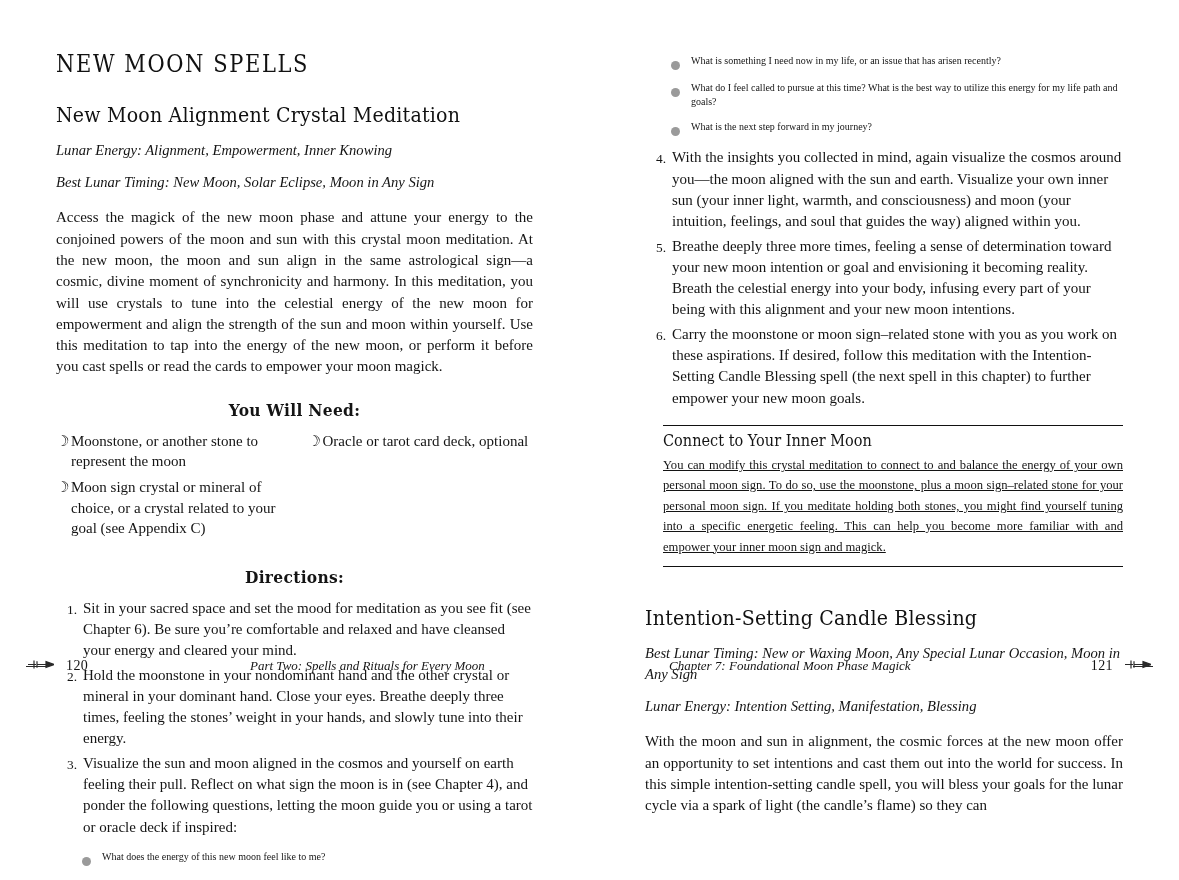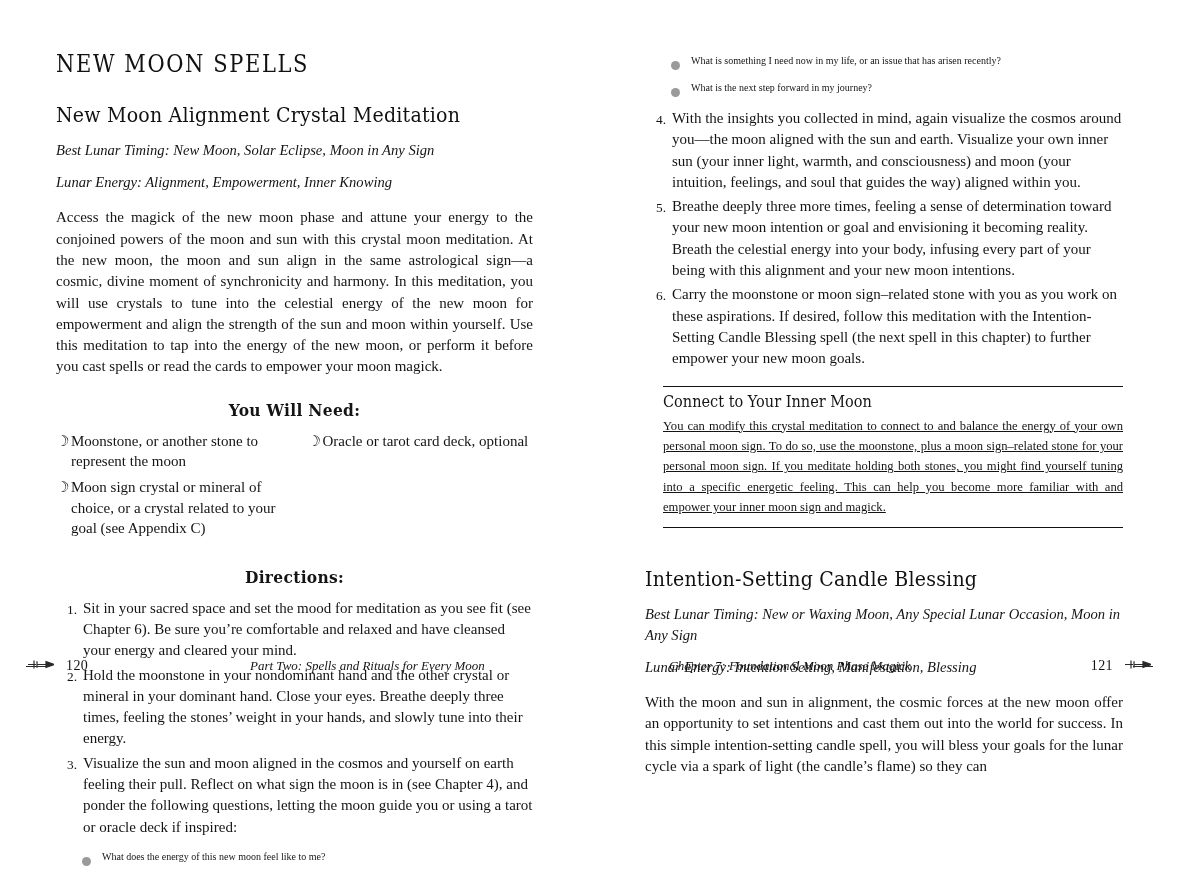--- a/index.html
+++ b/index.html
@@ -239,22 +239,22 @@
 <body>
 
 <div class="spread">
 
   <div class="page page-left">
 
     <h1 class="chapter-title">NEW MOON SPELLS</h1>
 
     <h2 class="spell-title">New Moon Alignment Crystal Meditation</h2>
 
+    <p class="meta-line">Lunar Energy: Alignment, Empowerment, Inner Knowing</p>
     <p class="meta-line">Best Lunar Timing: New Moon, Solar Eclipse, Moon in Any Sign</p>
-    <p class="meta-line">Lunar Energy: Alignment, Empowerment, Inner Knowing</p>
 
     <p class="body-par">Access the magick of the new moon phase and attune your energy to the conjoined powers of the moon and sun with this crystal moon meditation. At the new moon, the moon and sun align in the same astrological sign—a cosmic, divine moment of synchronicity and harmony. In this meditation, you will use crystals to tune into the celestial energy of the new moon for empowerment and align the strength of the sun and moon within yourself. Use this meditation to tap into the energy of the new moon, or perform it before you cast spells or read the cards to empower your moon magick.</p>
 
     <h3 class="section-head">You Will Need:</h3>
 
     <div class="needs">
       <div class="needs-col">
         <div class="need-item">
           <span class="moon-bullet">☽</span>
           <span class="need-text">Moonstone, or another stone to represent the moon</span>
@@ -308,20 +308,24 @@
 
   <div class="page page-right">
 
     <ul class="dotlist indent" style="margin-top:10px;">
       <li>
         <span class="dot"></span>
         <span>What is something I need now in my life, or an issue that has arisen recently?</span>
       </li>
       <li>
         <span class="dot"></span>
+        <span>What do I feel called to pursue at this time? What is the best way to utilize this energy for my life path and goals?</span>
+      </li>
+      <li>
+        <span class="dot"></span>
         <span>What is the next step forward in my journey?</span>
       </li>
     </ul>
 
     <ol class="numlist" style="margin-top:6px;">
       <li>
         <span class="num">4.</span>
         <span class="numtext">With the insights you collected in mind, again visualize the cosmos around you—the moon aligned with the sun and earth. Visualize your own inner sun (your inner light, warmth, and consciousness) and moon (your intuition, feelings, and soul that guides the way) aligned within you.</span>
       </li>
       <li>

